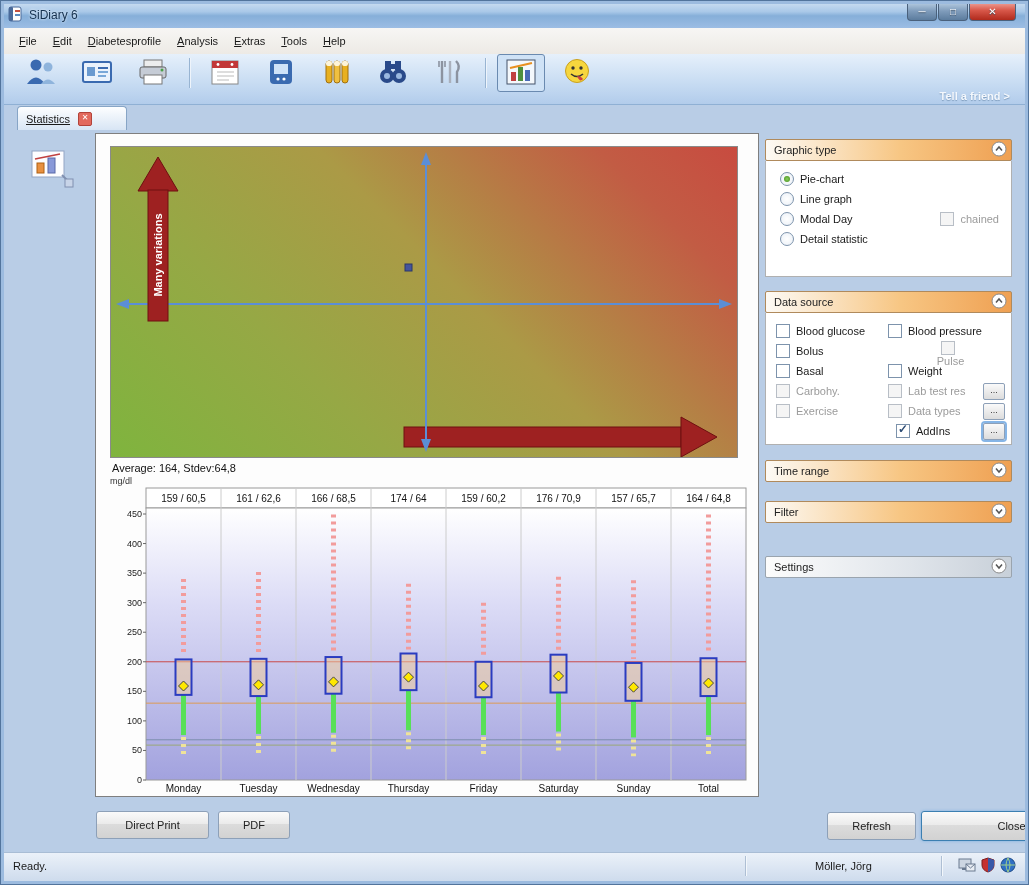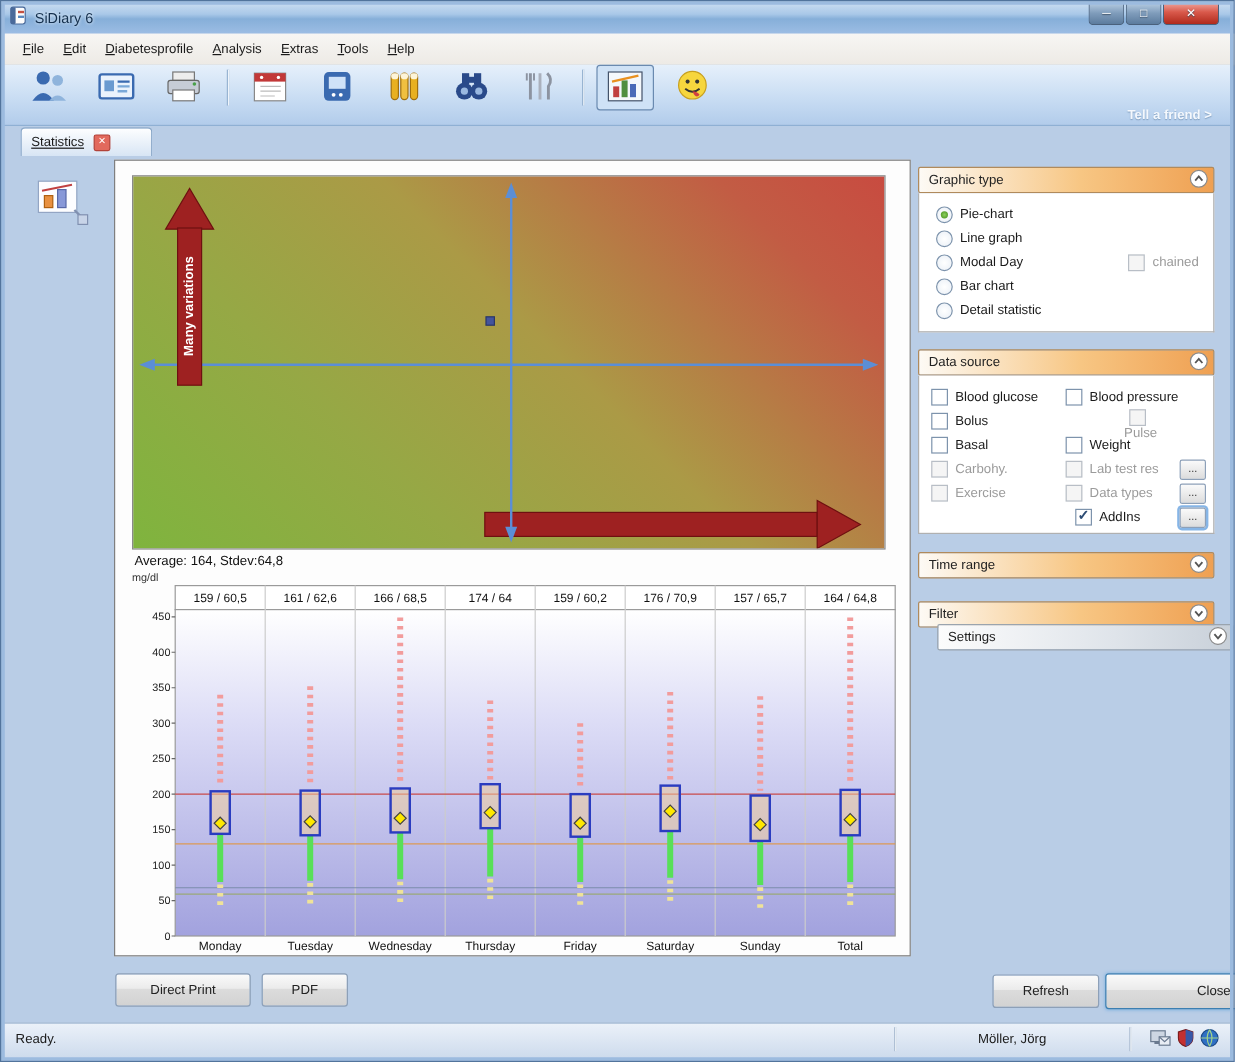--- a/index.html
+++ b/index.html
@@ -365,24 +365,20 @@
         <label class="row">
             <span class="radio"></span>
             <span class="lbl">Line graph</span>
           </label>
         <label class="row">
             <span class="radio"></span>
             <span class="lbl">Modal Day</span>
           </label>
         <label class="row">
             <span class="radio"></span>
-            <span class="lbl">Bar chart</span>
-          </label>
-        <label class="row">
-            <span class="radio"></span>
             <span class="lbl">Detail statistic</span>
           </label>
         <label class="row chained disabled">
             <span class="cb"></span>
             <span class="lbl">chained</span>
           </label>
       </div>
     </div>
 
     <div class="section" style="top:152px;">
@@ -461,21 +457,21 @@
     <div class="section" style="top:362px;">
       <div class="sec-header">
         <span class="sec-title">Filter</span>
         <span><svg width="16" height="16">
               <circle cx="8" cy="8" r="7" fill="#fff" stroke="#8a8a8a"></circle>
               <path d="M5 6.5 L8 10 L11 6.5" stroke="#555" fill="none" stroke-width="1.5"></path>
             </svg></span>
       </div>
     </div>
 
-    <div class="section" style="top:381px;margin-left:16px;">
+    <div class="section" style="top:417px;">
       <div class="sec-header gray">
         <span class="sec-title">Settings</span>
         <span><svg width="16" height="16">
               <circle cx="8" cy="8" r="7" fill="#fff" stroke="#8a8a8a"></circle>
               <path d="M5 6.5 L8 10 L11 6.5" stroke="#555" fill="none" stroke-width="1.5"></path>
             </svg></span>
       </div>
     </div>
 
   </div>

